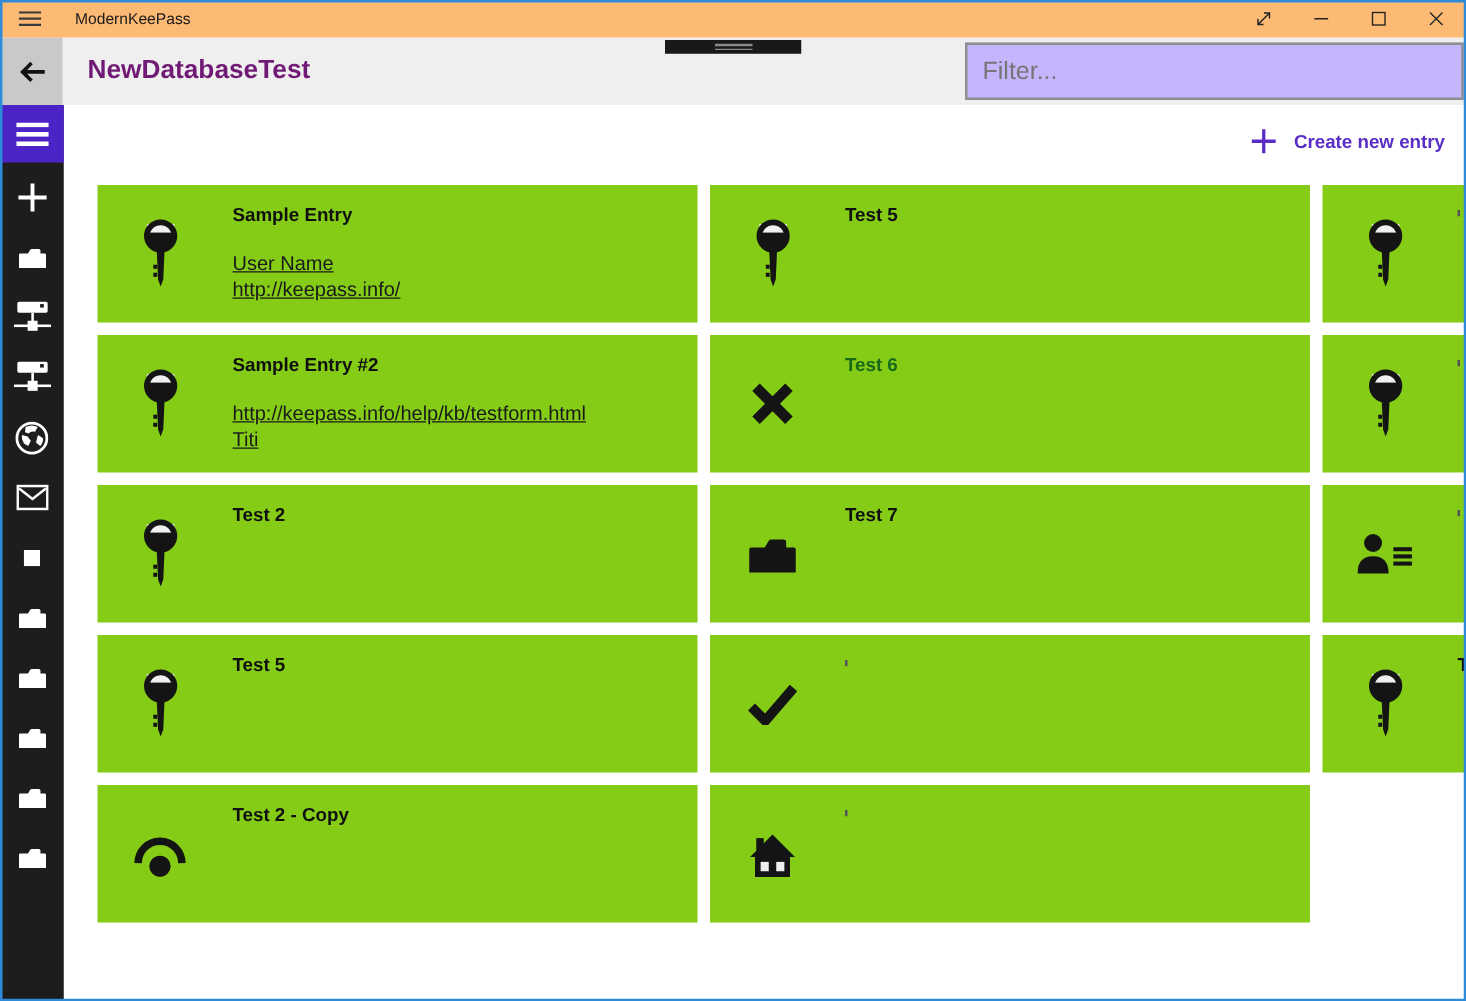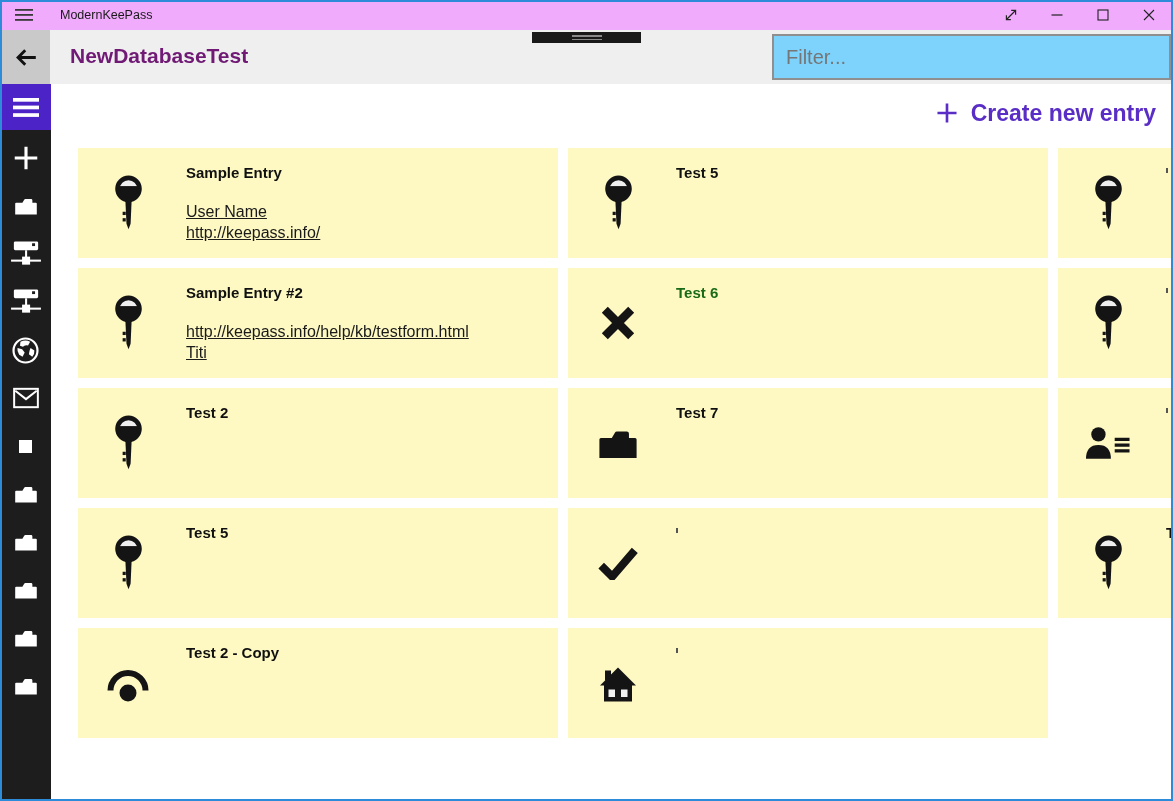--- a/index.html
+++ b/index.html
@@ -2,43 +2,43 @@
 <html><head>
 <meta charset="utf-8">
 <style>
   html,body{margin:0;padding:0;}
   body{
     width:1173px;height:801px;position:relative;overflow:hidden;
     font-family:"Liberation Sans",sans-serif;background:#fff;
   }
   
   #win-border{position:absolute;inset:0;border:2px solid #2e8bd9;pointer-events:none;z-index:60;}
-  #titlebar{position:absolute;left:0;top:0;width:100%;height:30px;background:#f0abfc;z-index:5;text-align:center;}
+  #titlebar{position:absolute;left:0;top:0;width:100%;height:30px;background:#fdba74;z-index:5;text-align:center;}
   #tb-hamburger{position:absolute;left:15px;top:9px;width:18px;height:12px;cursor:pointer;}
   #tb-title{position:absolute;left:60px;top:0;line-height:30px;font-size:12.5px;color:#1a1a1a;}
   #tb-controls{position:absolute;right:1px;top:0;height:30px;display:flex;}
   .tb-btn{width:46px;height:30px;display:flex;align-items:center;justify-content:center;}
   
   #header{position:absolute;left:0;top:30px;width:100%;height:54px;background:#efefef;z-index:4;}
   #back-btn{position:absolute;left:2px;top:0;width:48px;height:54px;background:#c9c9c9;display:flex;align-items:center;justify-content:center;cursor:pointer;}
   #db-title{position:absolute;left:70px;top:0;line-height:52px;font-size:21px;font-weight:700;color:#701a75;}
   #drag-handle{position:absolute;left:532px;top:2px;width:109px;height:11px;background:#191919;display:flex;flex-direction:column;align-items:center;justify-content:center;gap:2px;}
   #drag-handle span{display:block;width:30px;height:1.4px;background:#8a8a8a;}
-  #filter-input{position:absolute;left:772px;top:4px;width:399px;height:46px;box-sizing:border-box;border:2px solid #8f8f8f;background:#7dd3fc;font-size:20px;padding:0 12px;color:#333;font-family:"Liberation Sans",sans-serif;outline:none;}
+  #filter-input{position:absolute;left:772px;top:4px;width:399px;height:46px;box-sizing:border-box;border:2px solid #8f8f8f;background:#c4b5fd;font-size:20px;padding:0 12px;color:#333;font-family:"Liberation Sans",sans-serif;outline:none;}
   #filter-input::placeholder{color:#767676;}
   
   #sidebar{position:absolute;left:0;top:84px;bottom:0;width:51px;background:#1d1d1d;z-index:4;}
   .sb-item{width:100%;height:48px;display:flex;align-items:center;justify-content:center;cursor:pointer;}
   .sb-item.first{height:46px;margin-bottom:4px;}
   
   #main{position:absolute;left:51px;top:84px;right:0;bottom:0;background:#fff;overflow:hidden;}
   #create-btn{position:absolute;right:17px;top:15px;height:28px;display:flex;align-items:center;gap:13px;cursor:pointer;}
-  #create-btn .lbl{font-size:23px;font-weight:600;}
+  #create-btn .lbl{font-size:15px;font-weight:600;}
   #grid{position:absolute;left:27px;top:64px;display:grid;grid-template-columns:repeat(3,480px);grid-auto-rows:110px;gap:10px;}
-  .card{position:relative;background:#fef9c3;--bg:#efefef;cursor:pointer;}
+  .card{position:relative;background:#84cc16;--bg:#efefef;cursor:pointer;}
   .card.selected{background:#f97cf7;--bg:#f97cf7;}
   .icon-wrap{position:absolute;left:28px;top:0;width:44px;height:100%;display:flex;align-items:center;justify-content:center;}
   .card-title{position:absolute;left:108px;top:16px;font-size:15px;font-weight:700;color:#101010;white-space:nowrap;}
   .card-details{position:absolute;left:108px;top:53px;font-size:16px;color:#1a1a1a;line-height:21px;white-space:nowrap;text-decoration:underline;}
   .cut-mark{position:absolute;left:108px;top:20px;width:2px;height:5px;background:#555;}
   svg{display:block;}
 </style>
 </head>
 <body>
 

